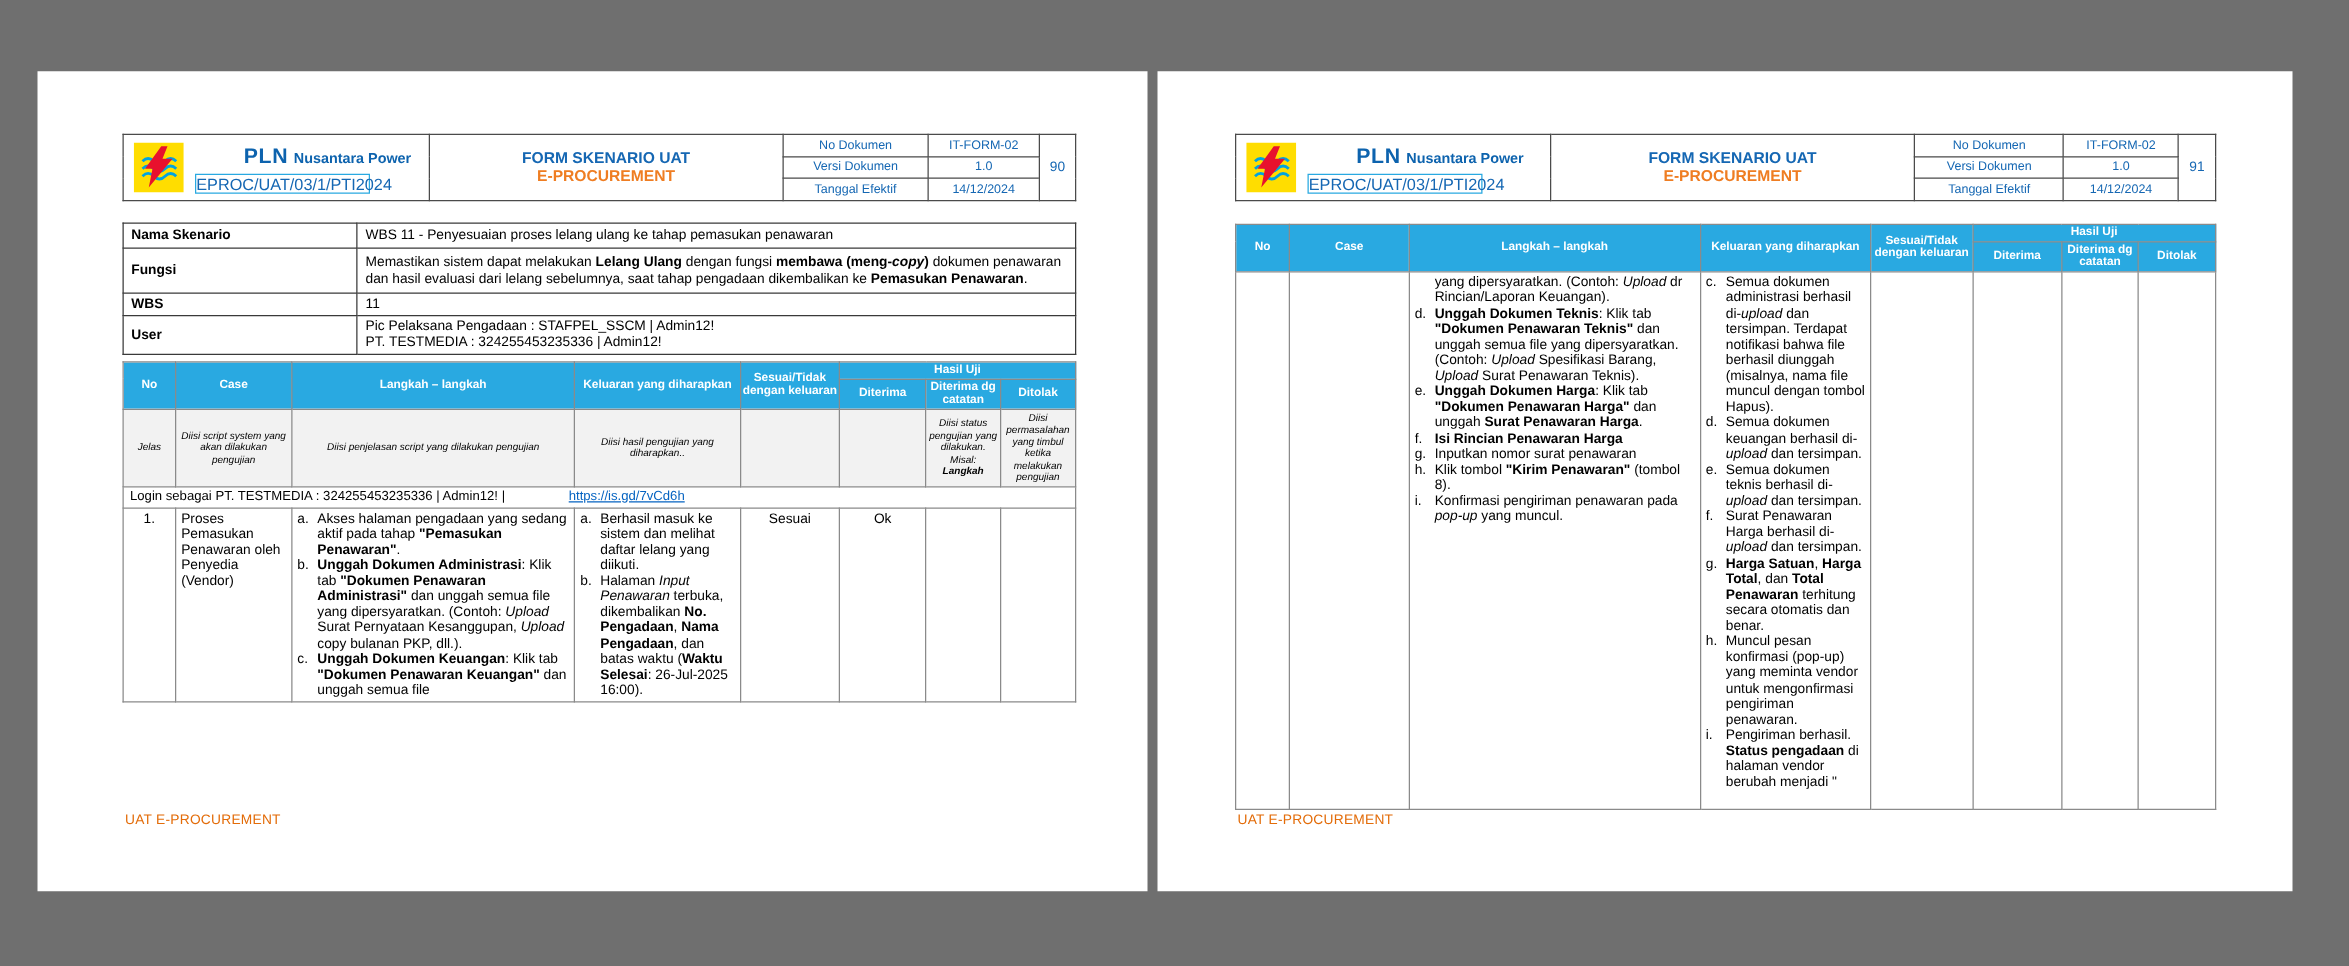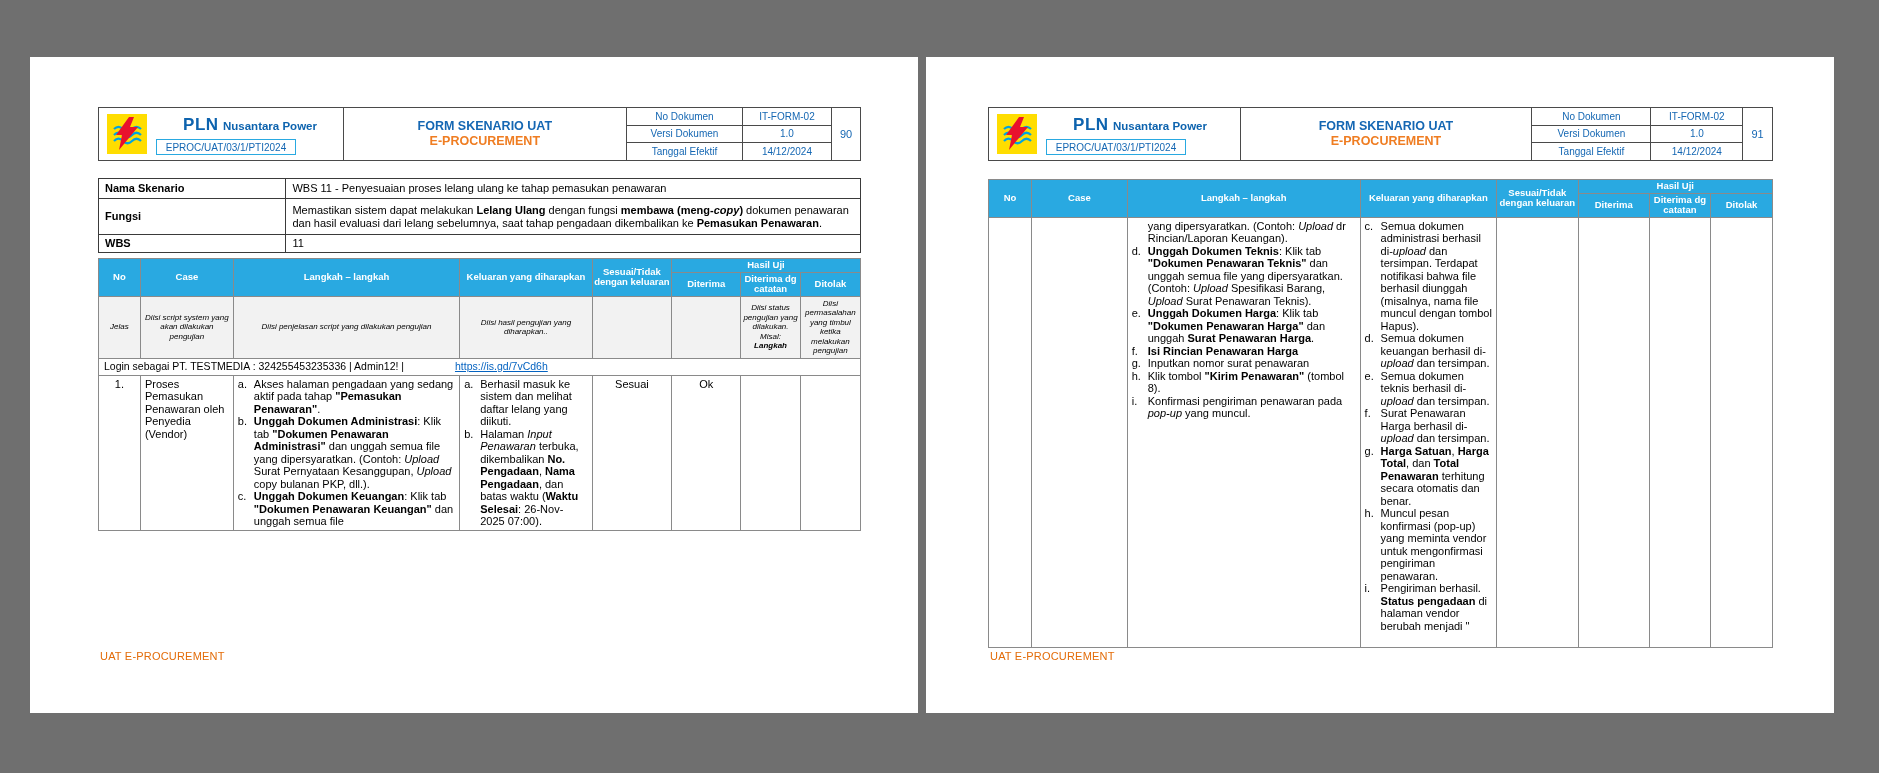--- a/index.html
+++ b/index.html
@@ -11,25 +11,25 @@
   .content{position:absolute;top:50px;}
   #pageL .content{left:68px;width:763px;}
   #pageR .content{left:62px;width:785px;}
 
   table{border-collapse:collapse;table-layout:fixed;width:100%;}
 
   
   .hdr-table td{border:1px solid #4a4a4a;vertical-align:middle;}
   .brand-cell{position:relative;height:53px;}
   .logo{position:absolute;left:8px;top:6px;width:40px;height:40px;}
-  .brand-line{position:absolute;left:56px;top:7px;width:190px;text-align:center;white-space:nowrap;}
+  .brand-line{position:absolute;left:68px;top:7px;width:190px;text-align:center;white-space:nowrap;}
   .pln{font-size:17px;font-weight:bold;color:#0D63AE;letter-spacing:.5px;}
   .np{font-size:11.5px;font-weight:bold;color:#0D63AE;}
   .code-box{position:absolute;left:57px;top:31px;width:140px;height:16px;border:1px solid #29A9E1;
-            font-size:10px;color:#1567B3;text-align:center;line-height:15px;}
+            font-size:13px;color:#1567B3;text-align:center;line-height:15px;}
   .title-cell{text-align:center;}
   .t1{font-size:12.5px;font-weight:bold;color:#1567B3;line-height:15px;}
   .t2{font-size:12.5px;font-weight:bold;color:#EF7D22;line-height:15px;}
   .doc-label,.doc-value{font-size:10px;color:#1567B3;padding:1px 5px;height:17px;text-align:center;}
   .pagenum-cell{text-align:center;font-size:11px;color:#1567B3;}
 
   
   .info-table{margin-top:17px;}
   .info-table td{border:1px solid #3a3a3a;font-size:11px;line-height:13px;padding:2px 6px;
                  vertical-align:middle;color:#000;}
@@ -125,20 +125,25 @@
         <td><span>WBS 11 - Penyesuaian proses lelang ulang ke tahap pemasukan penawaran</span></td>
       </tr>
       <tr style="height:36px">
         <td class="info-label">Fungsi</td>
         <td><span>Memastikan sistem dapat melakukan </span><span class="b">Lelang Ulang</span><span> dengan fungsi </span><span class="b">membawa (meng-</span><span class="b i">copy</span><span class="b">)</span><span> dokumen penawaran dan hasil evaluasi dari lelang sebelumnya, saat tahap pengadaan dikembalikan ke </span><span class="b">Pemasukan Penawaran</span><span>.</span></td>
       </tr>
       <tr style="height:18px">
         <td class="info-label">WBS</td>
         <td><span>11</span></td>
       </tr>
+      <tr style="height:26px">
+        <td class="info-label">User</td>
+        <td class="pre"><span>Pic Pelaksana Pengadaan : STAFPEL_SSCM | Admin12!
+PT. TESTMEDIA : 324255453235336 | Admin12!</span></td>
+      </tr>
     </tbody>
       </table>
 
     <div class="uat-wrap">
       <table class="uat-table">
         <colgroup>
           <col style="width:5.5%">
             <col style="width:12.2%">
             <col style="width:29.7%">
             <col style="width:17.4%">
@@ -196,21 +201,21 @@
                 </div>
               </td>
             <td>
                 <div>
                   <div class="li">
                     <span class="li-lb">a.</span>
                     <span class="li-bd"><span>Berhasil masuk ke sistem dan melihat daftar lelang yang diikuti.</span></span>
                   </div>
                   <div class="li">
                     <span class="li-lb">b.</span>
-                    <span class="li-bd"><span>Halaman </span><span class="i">Input Penawaran</span><span> terbuka, dikembalikan </span><span class="b">No. Pengadaan</span><span>, </span><span class="b">Nama Pengadaan</span><span>, dan batas waktu (</span><span class="b">Waktu Selesai</span><span>: 26-Nov-2025 07:00).</span></span>
+                    <span class="li-bd"><span>Halaman </span><span class="i">Input Penawaran</span><span> terbuka, dikembalikan </span><span class="b">No. Pengadaan</span><span>, </span><span class="b">Nama Pengadaan</span><span>, dan batas waktu (</span><span class="b">Waktu Selesai</span><span>: 26-Jul-2025 16:00).</span></span>
                   </div>
                 </div>
               </td>
             <td class="c-match">Sesuai</td>
             <td class="c-acc">Ok</td>
             <td></td>
             <td></td>
           </tr>
         </tbody>
       </table>

